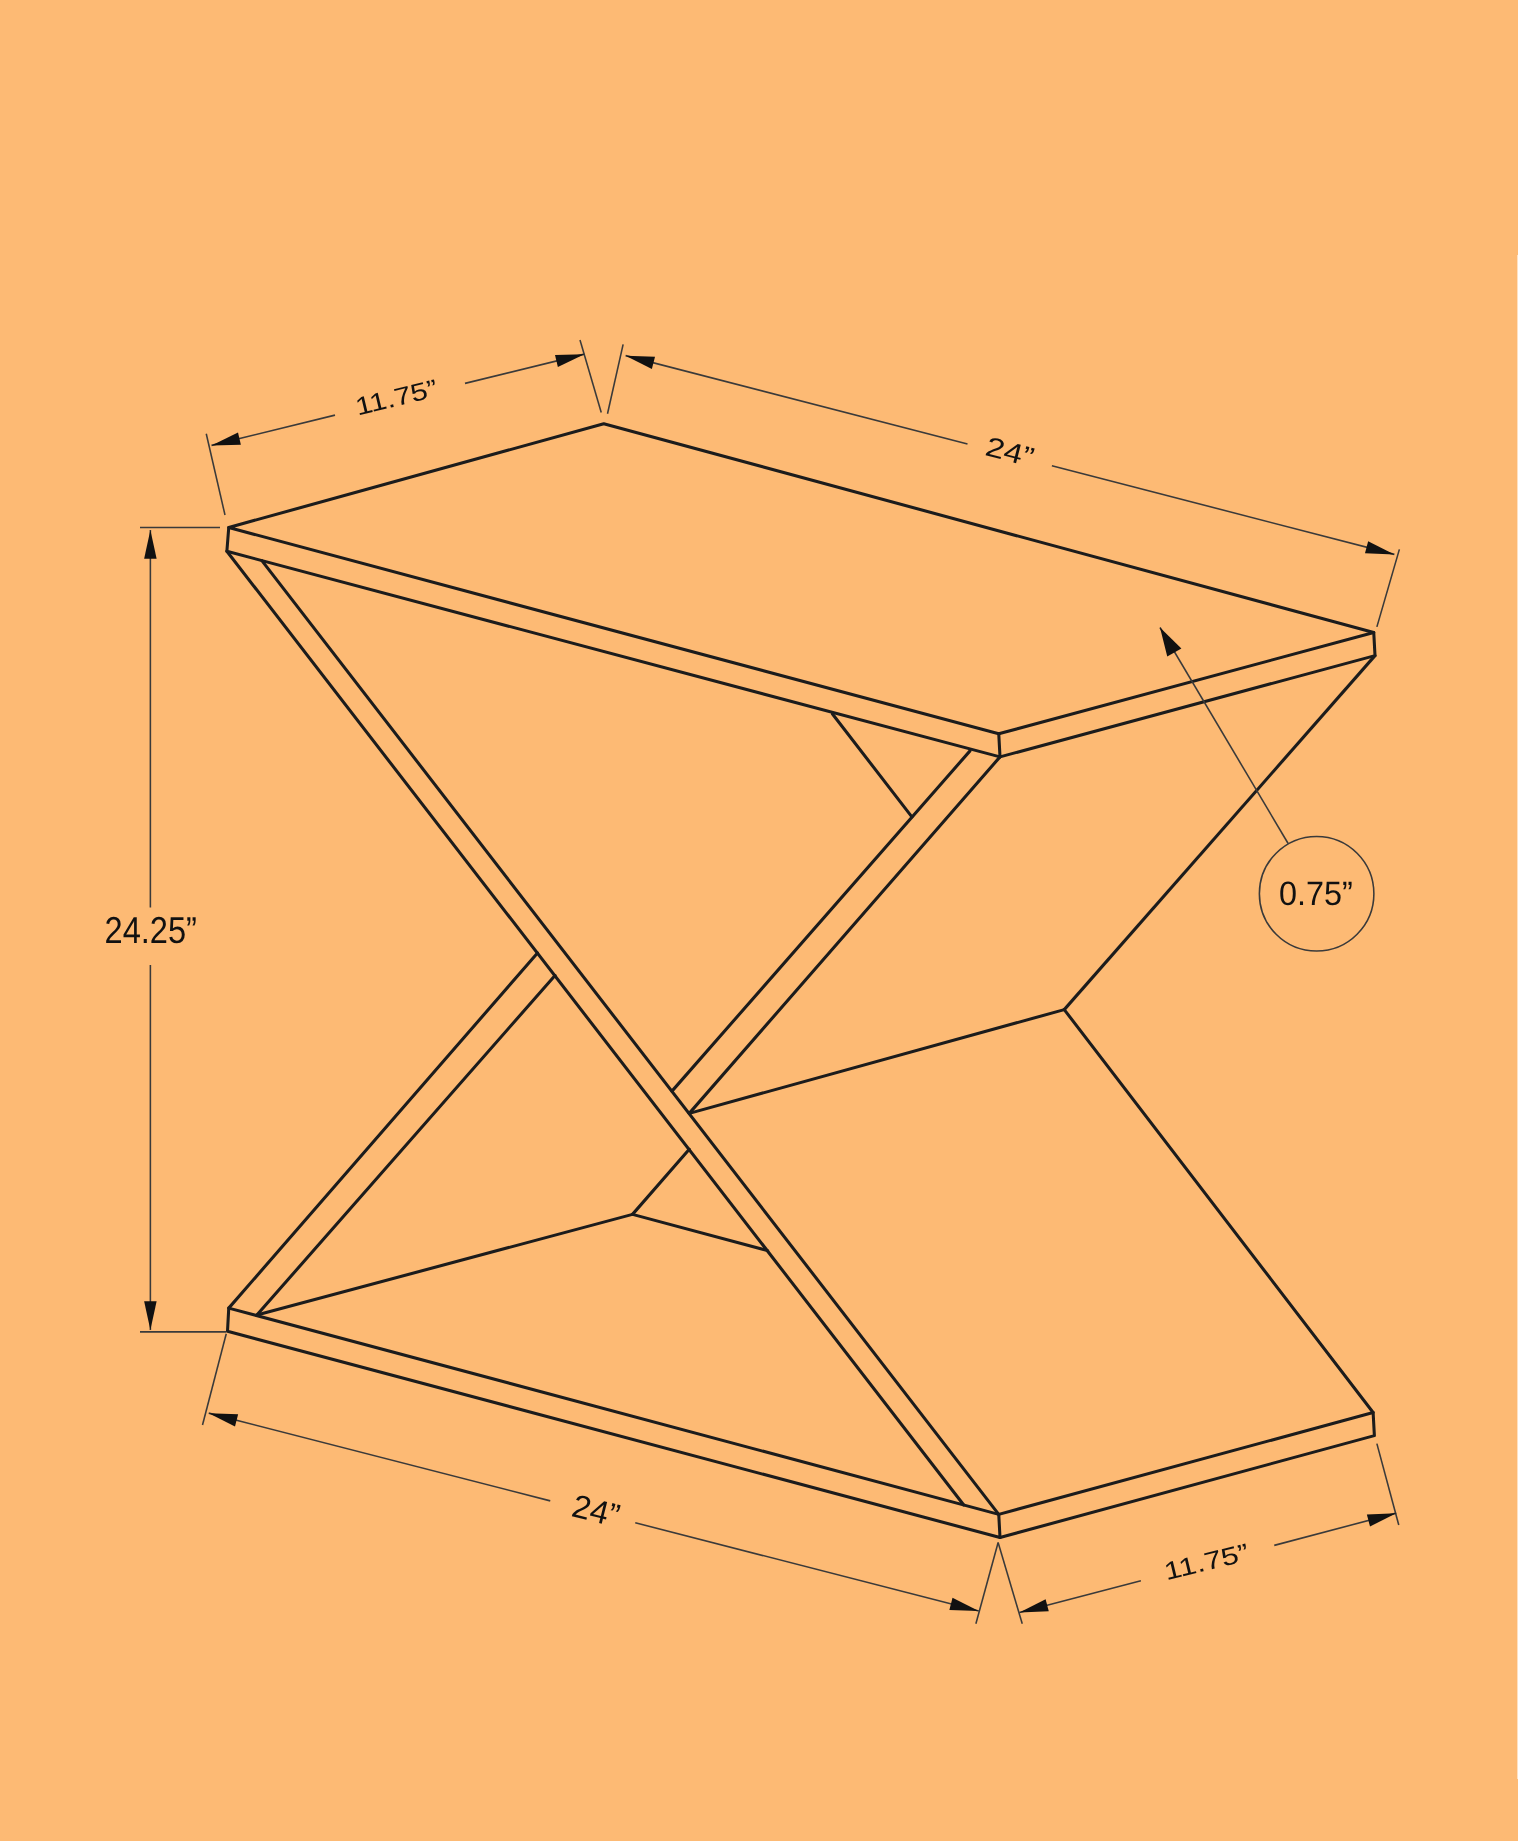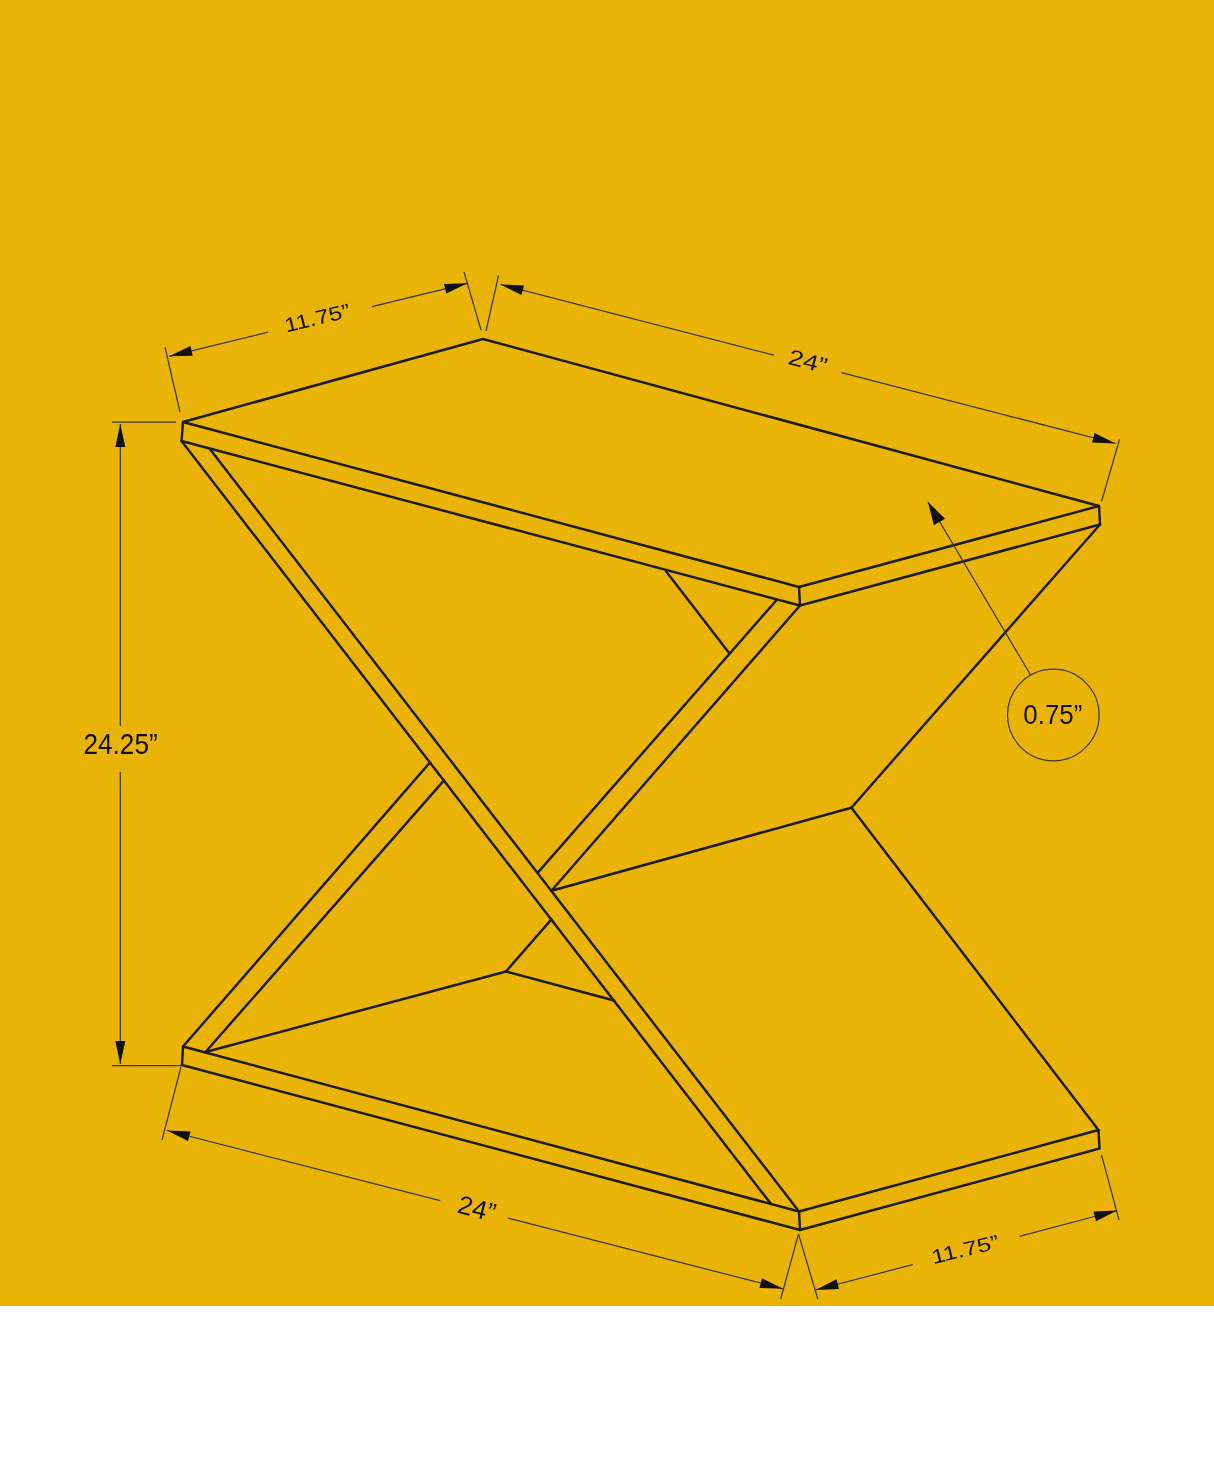--- a/index.html
+++ b/index.html
@@ -1,16 +1,16 @@
 <!DOCTYPE html>
 <html><head>
 <meta charset="utf-8">
 <style>
   html,body{margin:0;padding:0;background:#ffffff;}
-  .wrap{width:1214px;height:1306px;position:relative;background:#eab308;font-family:"Liberation Sans",sans-serif;}
+  .wrap{width:1214px;height:1473px;position:relative;background:#fdba74;font-family:"Liberation Sans",sans-serif;}
   svg{position:absolute;left:0;top:0;}
   text{font-family:"Liberation Sans",sans-serif;fill:#111111;}
 </style>
 </head>
 <body>
 <div class="wrap">
 <svg width="1214" height="1473" viewBox="0 0 1214 1473">
   <g fill="none" stroke="#1c1c1c" stroke-width="2.45" stroke-linecap="round" stroke-linejoin="round">
 
     <g>

